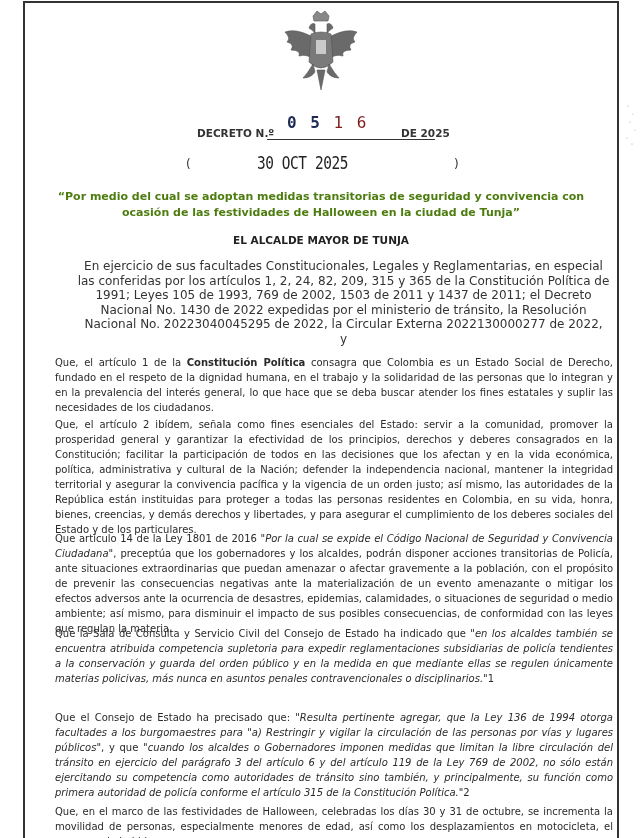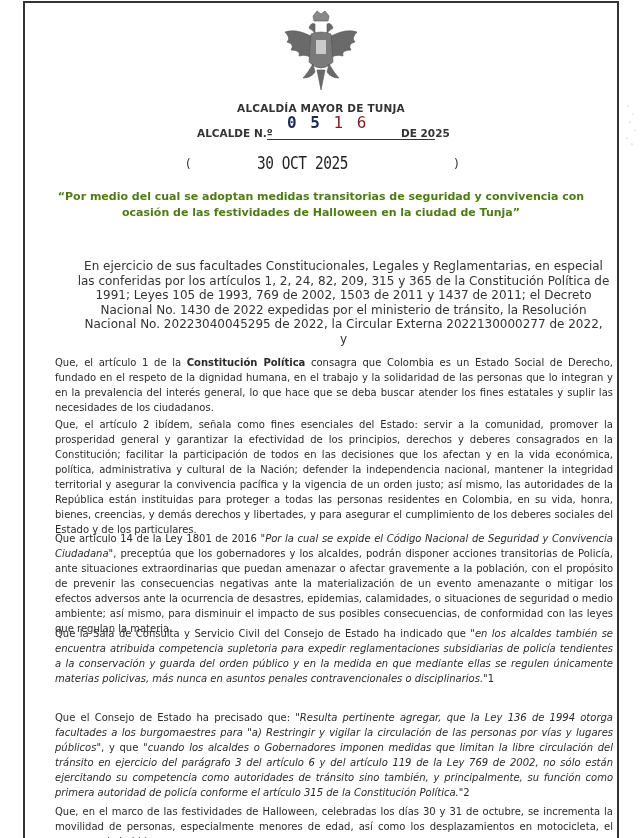--- a/index.html
+++ b/index.html
@@ -48,40 +48,40 @@
       <path d="M30 26 Q40 22 50 26 L52 54 Q40 66 28 54 Z" fill="#7a7a7a"></path>
       <path d="M32 56 Q26 66 22 70 Q30 70 34 64 Z"></path>
       <path d="M48 56 Q54 66 58 70 Q50 70 46 64 Z"></path>
       <path d="M36 62 L40 82 L44 62 Z"></path>
     </g>
     <g fill="#fff" opacity="0.6">
       <rect x="35" y="32" width="10" height="14"></rect>
     </g>
   </svg>
 
-  <div class="hdr alcaldia">ALCALDÍA MAYOR DE TUNJA</div>
 
   <div class="hdr decreto-row">
-    <span class="label">ALCALDE N.º</span>
+    <span class="label">DECRETO N.º</span>
     <span class="line"></span>
     <span class="year">DE 2025</span>
   </div>
   <div class="stamp-num">
     <span>0 5</span>
     <span class="light">1 6</span>
   </div>
 
   <div class="date-row">
     <span class="lp">(</span>
     <span class="date">30 OCT 2025</span>
     <span class="rp">)</span>
   </div>
 
   <div class="hdr title">“Por medio del cual se adoptan medidas transitorias de seguridad y convivencia con ocasión de las festividades de Halloween en la ciudad de Tunja”</div>
 
+  <div class="hdr alcalde">EL ALCALDE MAYOR DE TUNJA</div>
 
   <div class="hdr exercise">
     <div>En ejercicio de sus facultades Constitucionales, Legales y Reglamentarias, en especial las conferidas por los artículos 1, 2, 24, 82, 209, 315 y 365 de la Constitución Política de 1991; Leyes 105 de 1993, 769 de 2002, 1503 de 2011 y 1437 de 2011; el Decreto Nacional No. 1430 de 2022 expedidas por el ministerio de tránsito, la Resolución Nacional No. 20223040045295 de 2022, la Circular Externa 2022130000277 de 2022,</div>
     <div>y</div>
   </div>
 
 
   <div class="para p1"><span>Que, el artículo 1 de la </span><b>Constitución Política</b><span> consagra que Colombia es un Estado Social de Derecho, fundado en el respeto de la dignidad humana, en el trabajo y la solidaridad de las personas que lo integran y en la prevalencia del interés general, lo que hace que se deba buscar atender los fines estatales y suplir las necesidades de los ciudadanos.</span></div>
 
   <div class="para p2">Que, el artículo 2 ibídem, señala como fines esenciales del Estado: servir a la comunidad, promover la prosperidad general y garantizar la efectividad de los principios, derechos y deberes consagrados en la Constitución; facilitar la participación de todos en las decisiones que los afectan y en la vida económica, política, administrativa y cultural de la Nación; defender la independencia nacional, mantener la integridad territorial y asegurar la convivencia pacífica y la vigencia de un orden justo; así mismo, las autoridades de la República están instituidas para proteger a todas las personas residentes en Colombia, en su vida, honra, bienes, creencias, y demás derechos y libertades, y para asegurar el cumplimiento de los deberes sociales del Estado y de los particulares.</div>

